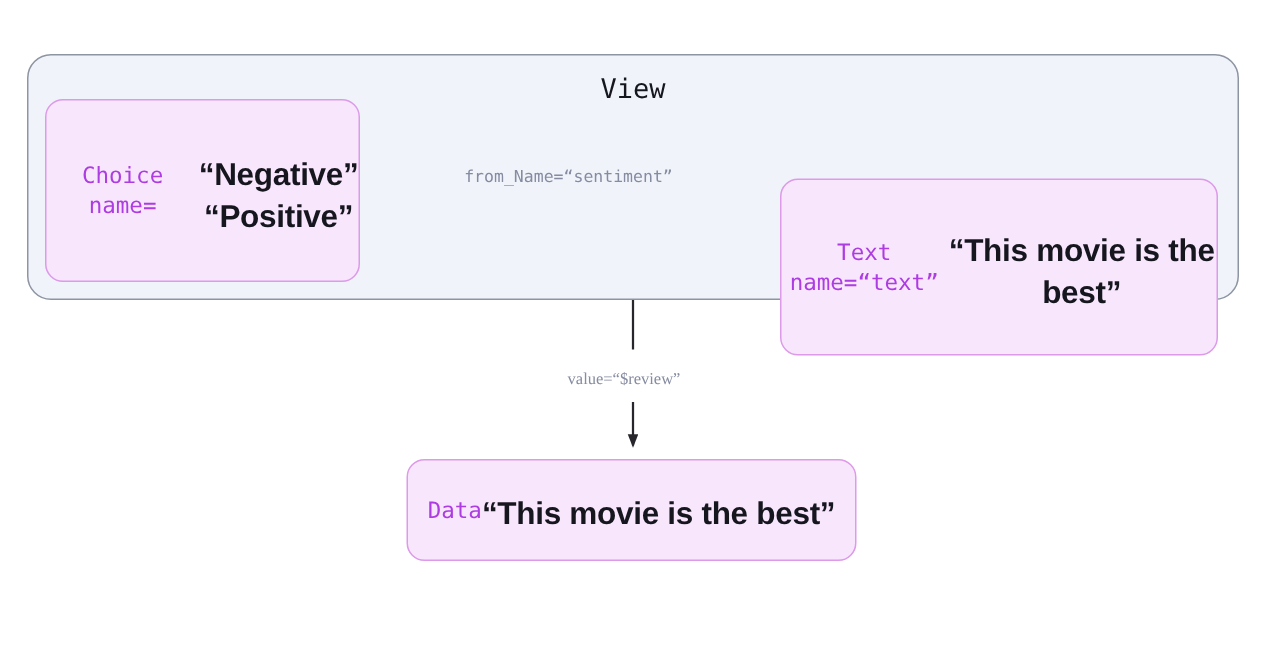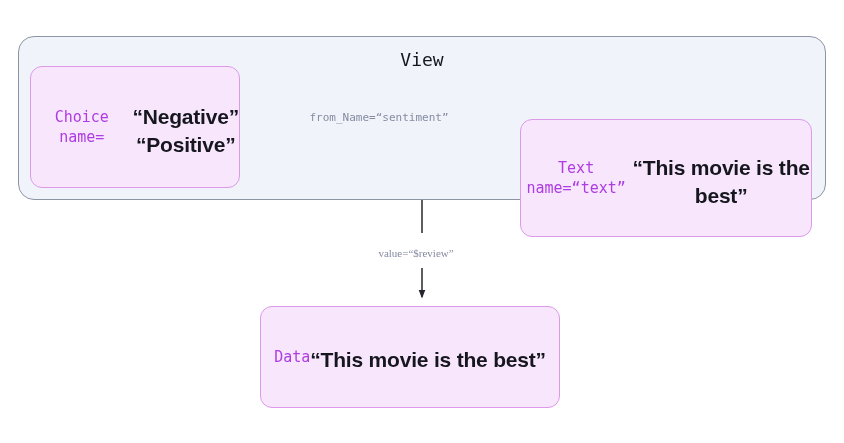--- a/index.html
+++ b/index.html
@@ -69,21 +69,21 @@
     font-weight: 700;
     font-size: 21px;
     line-height: 28px;
     color: var(--dark-text);
     letter-spacing: -0.2px;
   }
   .choice-node { left: 30px; top: 66px; width: 210px; height: 122px; }
   .choice-node .node-value { margin-top: 7px; }
   .text-node { left: 520px; top: 83px; width: 292px; height: 118px; margin-top: 36px; }
   .text-node .node-value { margin-top: 7px; }
-  .data-node { left: 260px; top: 306px; width: 300px; height: 102px; }
+  .data-node { left: 271px; top: 306px; width: 300px; height: 68px; }
   .data-node .node-value { margin-top: 5px; line-height: 29px; }
 
   .edge-label {
     position: absolute;
     font-size: 11px;
     line-height: 22px;
     color: var(--gray-label);
     text-align: center;
   }
   .edge-label-fromto { left: 268px; top: 107px; width: 222px; }

